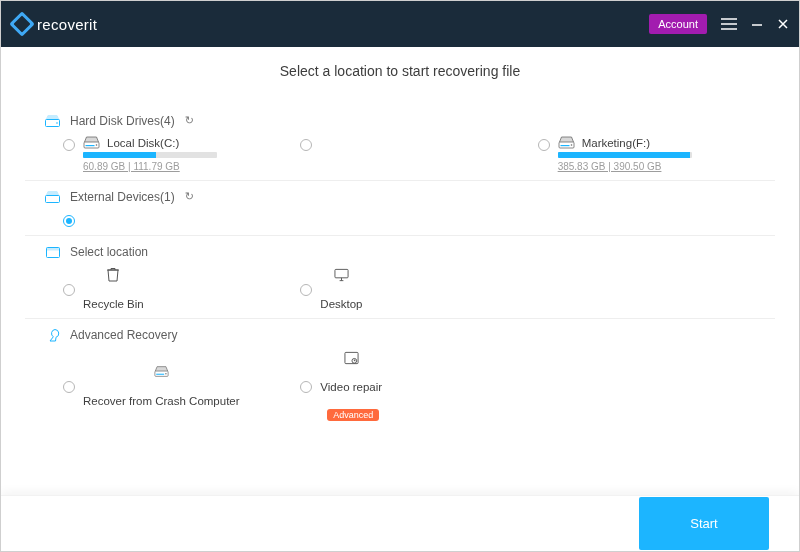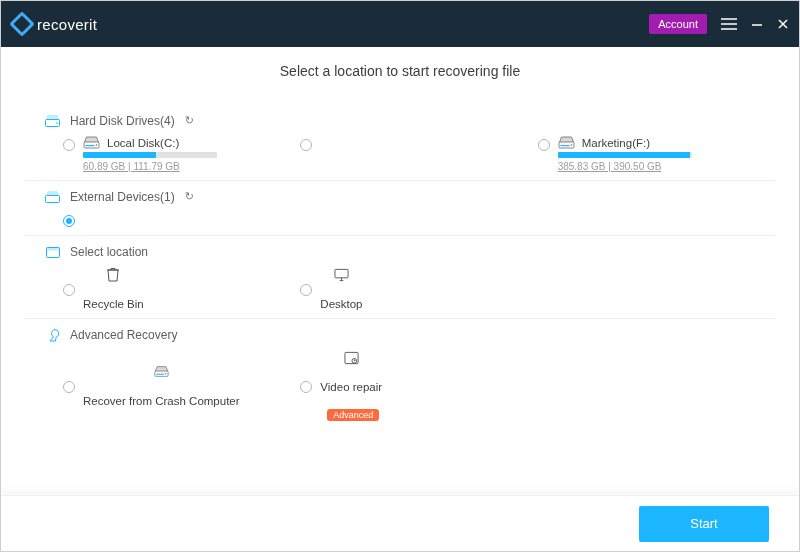--- a/index.html
+++ b/index.html
@@ -53,21 +53,21 @@
   .size { font-size: 10px; color: #9d9d9d; text-decoration: underline; }
 
   .simple-grid { display: grid; grid-template-columns: repeat(3, 1fr); column-gap: 20px; margin-left: 18px; margin-bottom: 8px; }
   .simple-item { display: flex; align-items: center; gap: 8px; }
   .simple-item .drive-head { gap: 16px; flex-direction: column; }
   .badge { background: #ff6a3d; color: #fff; font-size: 9px; padding: 1px 6px; border-radius: 3px; margin-left: 4px; }
 
   .divider { border: none; border-top: 1px solid #eee; margin: 6px 0 8px -20px; width: calc(100% + 40px); }
 
   .footer { height: 56px; background: #fff; display: flex; justify-content: flex-end; align-items: center; padding: 0 30px; border-top: 1px solid #f2f2f2; box-shadow: 0 -3px 10px rgba(0,0,0,0.05); }
-  .start-btn { background: #1cb5ff; color: #fff; border: none; width: 130px; height: 36px; font-size: 13px; border-radius: 2px; cursor: pointer; }
+  .start-btn { background: #1cb5ff; color: #fff; border: none; width: 130px; height: 53px; font-size: 13px; border-radius: 2px; cursor: pointer; }
 </style>
 </head>
 <body>
 
 <div class="titlebar">
   <div class="brand">
     <div class="brand-logo"></div>
     <span class="brand-name">recoverit</span>
   </div>
   <div class="titlebar-right">

